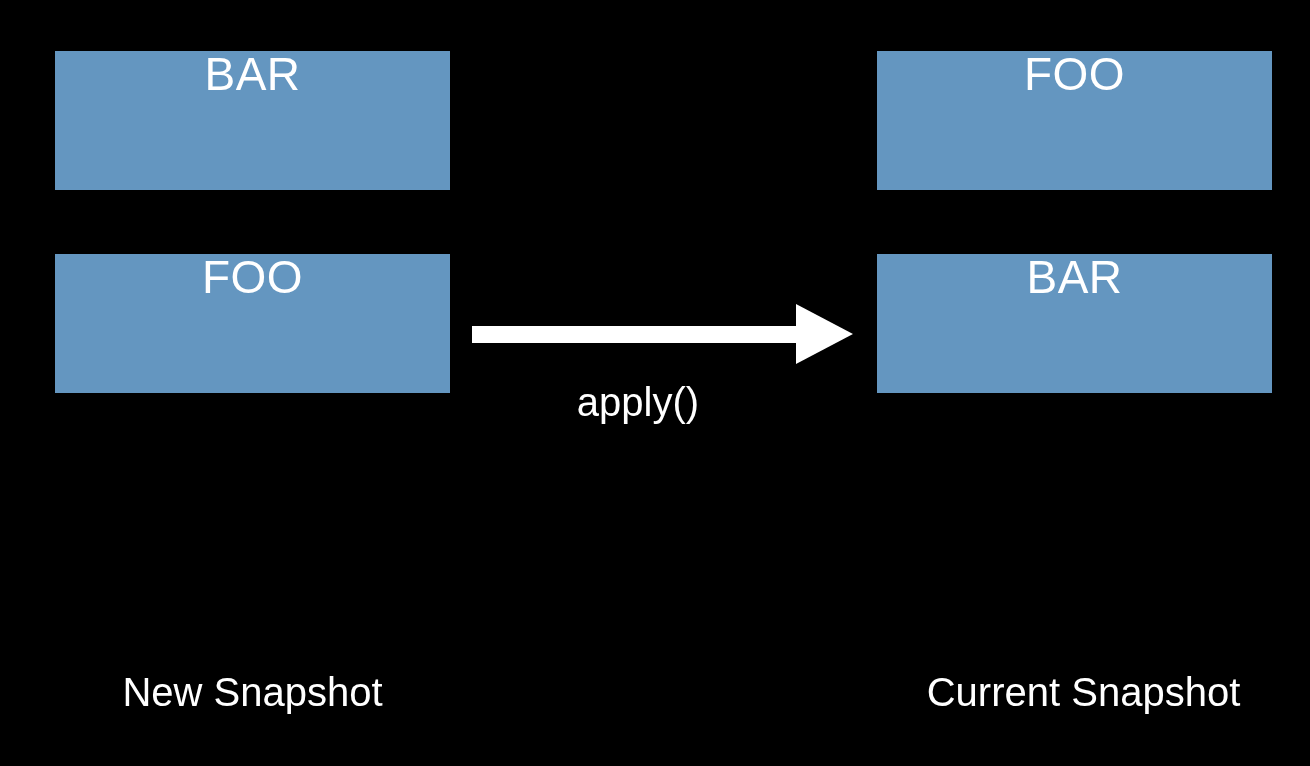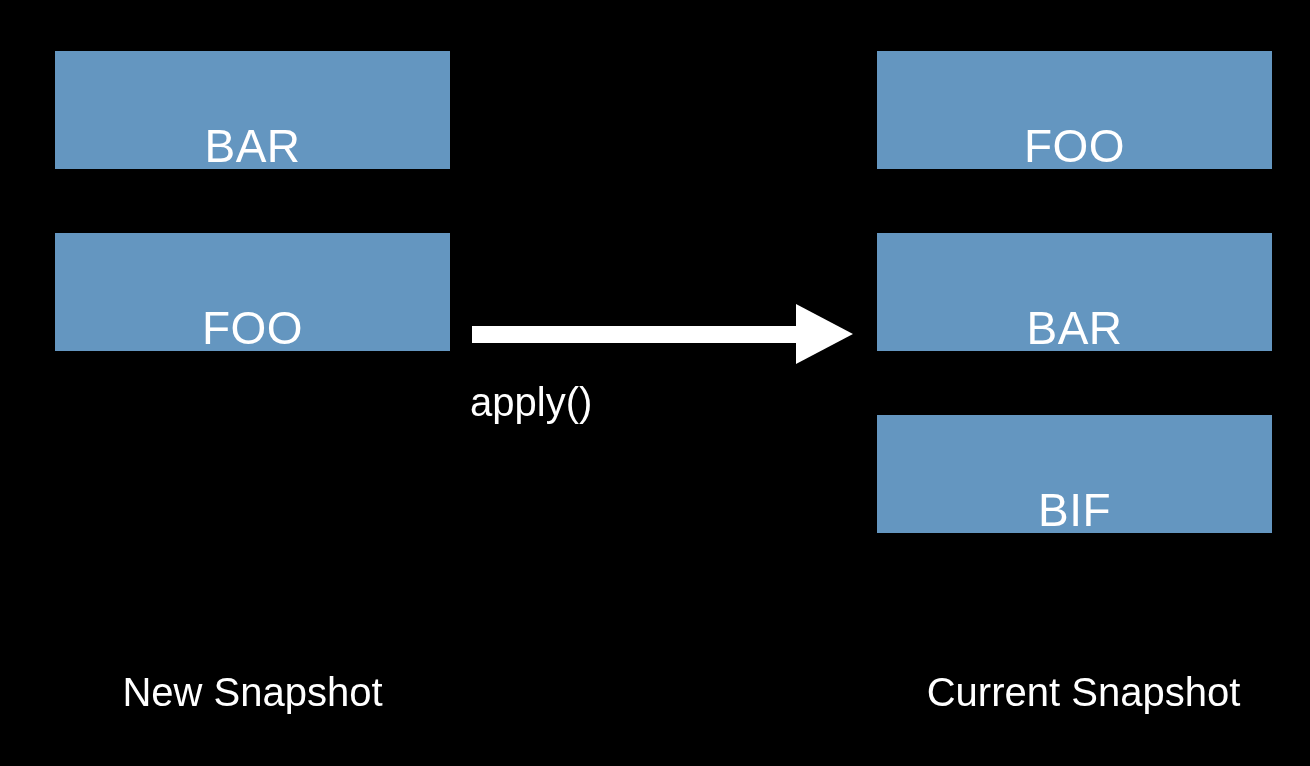--- a/index.html
+++ b/index.html
@@ -25,24 +25,24 @@
     top: 51px;
     width: 395px;
   }
   #column-new     { left: 55px;  }
   #column-current { left: 877px; }
 
   
   .snapshot-box {
     box-sizing: border-box;
     width: 395px;
-    height: 118px;
+    height: 139px;
     background: #6496c0;
     display: flex;
-    align-items: flex-end;
+    align-items: flex-start;
     justify-content: center;
     margin-bottom: 64px;
   }
   .snapshot-box:last-child { margin-bottom: 0; }
 
   .box-label {
     color: #ffffff;
     font-size: 46px;
     font-weight: 400;
     line-height: 1;
@@ -72,20 +72,21 @@
     left: 470px;
     top: 300px;
     width: 386px;
     height: 68px;
   }
   #apply-label {
     position: absolute;
     left: 470px;
     top: 378px;
     width: 336px;
+    text-align: center;
     color: #ffffff;
     font-size: 40px;
     font-weight: 400;
     line-height: 1.2;
     font-family: "Liberation Sans", sans-serif;
     white-space: nowrap;
   }
 </style>
 </head>
 <body>
@@ -101,23 +102,20 @@
     </div>
   </div>
 
   <div class="column" id="column-current">
     <div class="snapshot-box">
       <span class="box-label">FOO</span>
     </div>
     <div class="snapshot-box">
       <span class="box-label">BAR</span>
     </div>
-    <div class="snapshot-box">
-      <span class="box-label">BIF</span>
-    </div>
   </div>
 
   <svg id="apply-arrow" viewBox="0 0 386 68" width="386" height="68">
     <rect x="2" y="26" width="328" height="17" fill="#ffffff"></rect>
     <polygon points="326,4 383,34 326,64" fill="#ffffff"></polygon>
   </svg>
 
   <div id="apply-label">apply()</div>
 
   <div class="column-caption" id="caption-new">New Snapshot</div>

